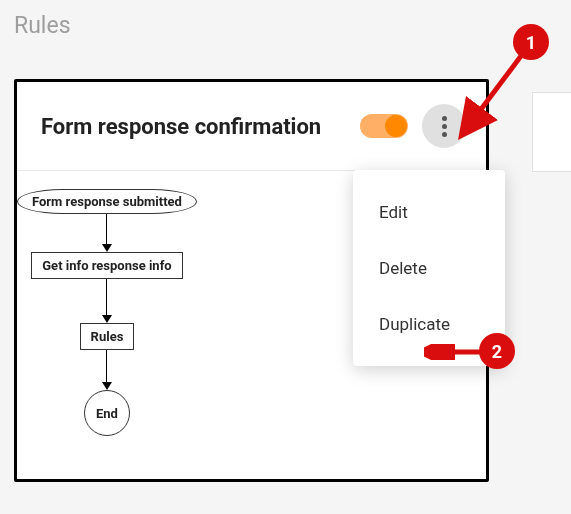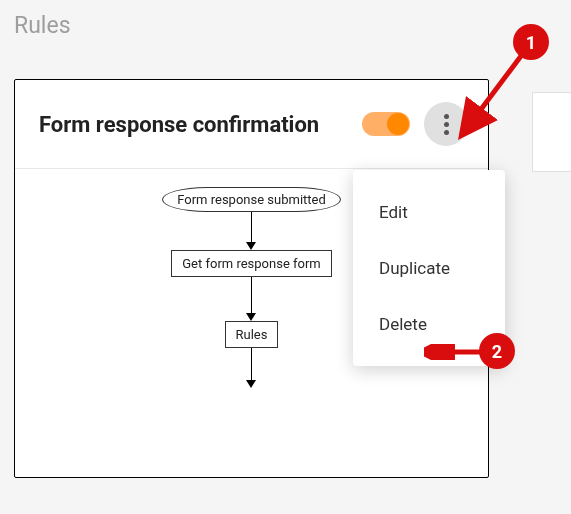--- a/index.html
+++ b/index.html
@@ -12,21 +12,21 @@
       overflow: hidden;
     }
     .page-title {
       color: #9e9e9e;
       font-size: 23px;
       font-weight: 400;
       padding: 12px 14px 0;
     }
     .card {
       background: #fff;
-      border: 1px solid #000000;
+      border: 3px solid #000000;
       border-radius: 2px;
       margin: 40px 14px 0 14px;
       width: 475px;
       position: relative;
     }
     .card-header {
       display: flex;
       align-items: center;
       padding: 22px 20px 22px 24px;
       border-bottom: 1px solid #e8e8e8;
@@ -74,22 +74,22 @@
     }
     .more-btn .dots {
       display: flex;
       flex-direction: column;
       gap: 3px;
     }
     .card-body {
       position: relative;
       height: 308px;
       display: flex;
-      justify-content: center;
       padding-top: 18px;
+      font-weight: bold;
     }
     .flow {
       display: flex;
       flex-direction: column;
       align-items: center;
     }
     .node {
       background: #fff;
       border: 1px solid #333;
       font-size: 13px;
@@ -190,40 +190,41 @@
       </span>
     </div>
   </div>
   <div class="card-body">
     <div class="flow">
       <div class="node oval">Form response submitted</div>
       <div class="arrow-down">
           <div class="arrow-line" style="height:30px"></div>
           <div class="arrow-head"></div>
         </div>
-      <div class="node rect">Get form response form</div>
+      <div class="node rect">Get info response info</div>
       <div class="arrow-down">
           <div class="arrow-line" style="height:36px"></div>
           <div class="arrow-head"></div>
         </div>
       <div class="node rect">Rules</div>
       <div class="arrow-down">
           <div class="arrow-line" style="height:32px"></div>
           <div class="arrow-head"></div>
         </div>
+      <div class="node end">End</div>
     </div>
   </div>
 </div>
 
 <div class="second-card"></div>
 
 <div class="dropdown">
   <div class="dropdown-item">Edit</div>
+  <div class="dropdown-item">Delete</div>
   <div class="dropdown-item">Duplicate</div>
-  <div class="dropdown-item">Delete</div>
 </div>
 
 <div class="annot-badge annot-1">1</div>
 <svg class="annot-arrow" style="left:449px; top:50px;" width="80" height="90">
   <defs>
       <marker id="ah1" markerWidth="8" markerHeight="8" refX="5" refY="4" orient="auto">
         <path d="M0,0 L8,4 L0,8 Z" fill="#d90d0d"></path>
       </marker>
     </defs>
   <line x1="72" y1="6" x2="18" y2="78" stroke="#d90d0d" stroke-width="5" marker-end="url(#ah1)"></line>

